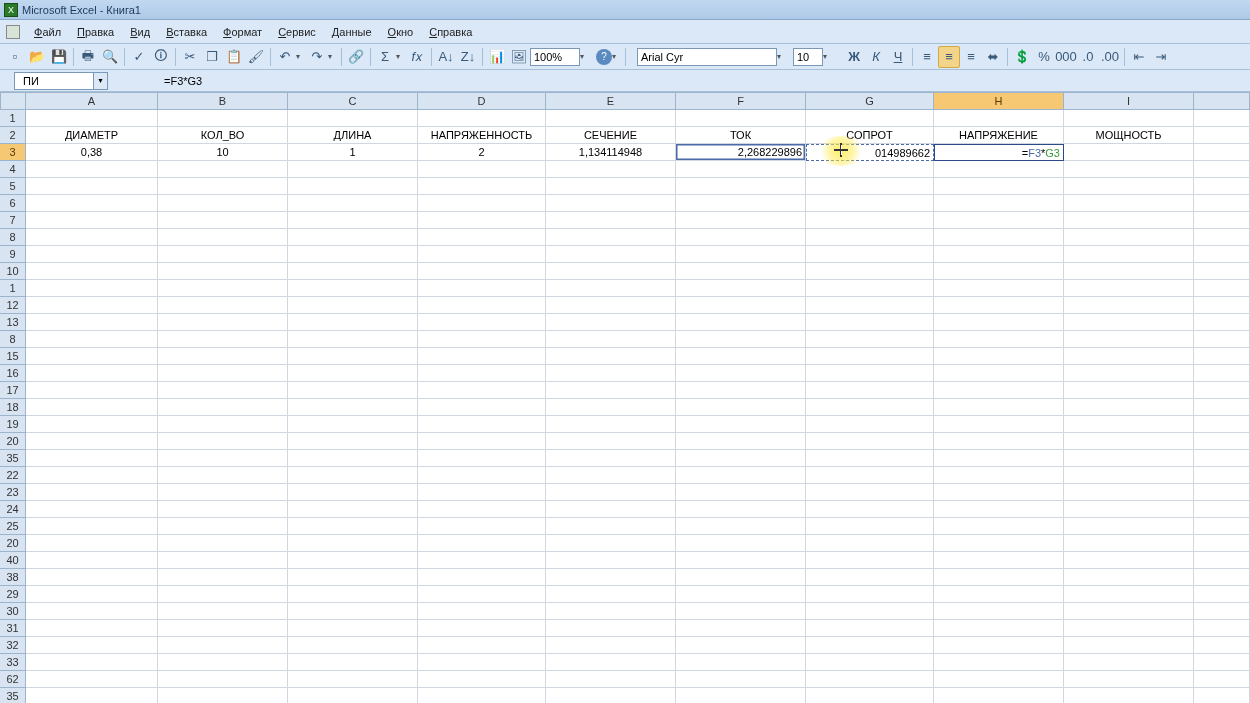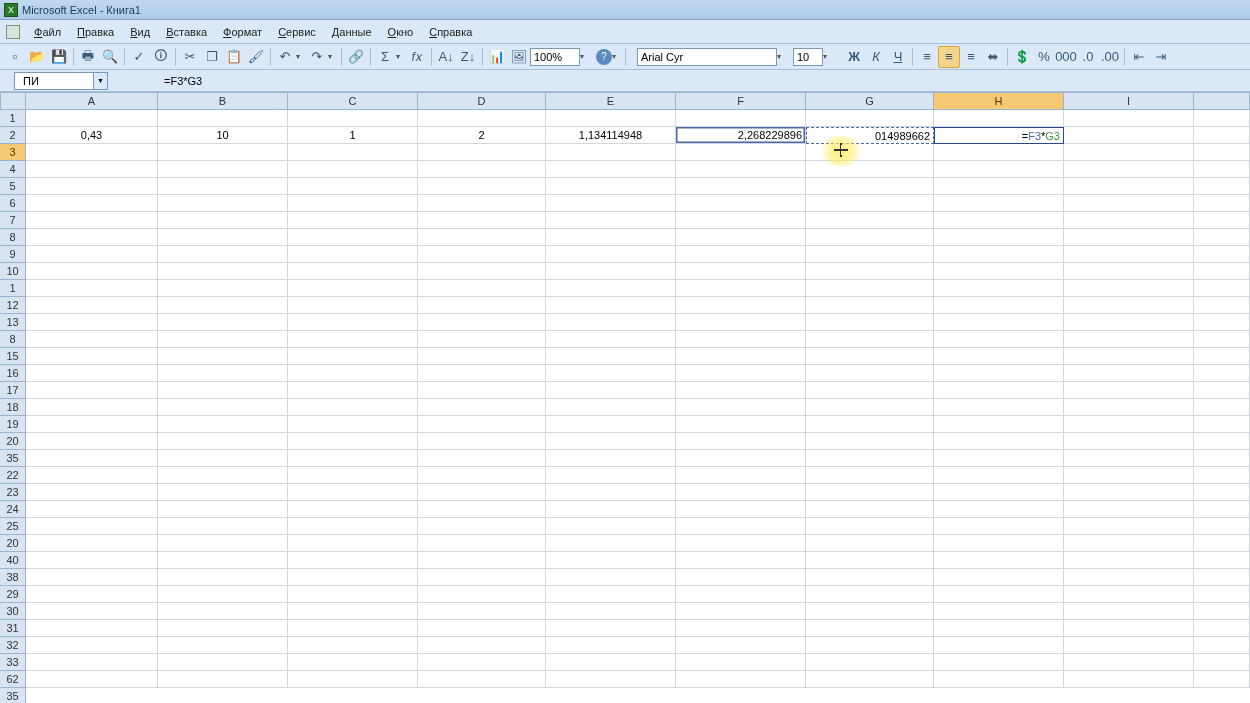--- a/index.html
+++ b/index.html
@@ -226,21 +226,33 @@
         <div class="cell" style="width: 130px;"></div>
         <div class="cell" style="width: 128px;"></div>
         <div class="cell" style="width: 130px;"></div>
         <div class="cell" style="width: 130px;"></div>
         <div class="cell" style="width: 128px;"></div>
         <div class="cell" style="width: 130px;"></div>
         <div class="cell" style="width: 130px;"></div>
         <div class="cell" style="width: 56px;"></div>
       </div>
       <div class="cell-row">
-        <div class="cell center" style="width: 132px;">0,43</div>
+        <div class="cell center" style="width: 132px;">ДИАМЕТР</div>
+        <div class="cell center" style="width: 130px;">КОЛ_ВО</div>
+        <div class="cell center" style="width: 130px;">ДЛИНА</div>
+        <div class="cell center" style="width: 128px;">НАПРЯЖЕННОСТЬ</div>
+        <div class="cell center" style="width: 130px;">СЕЧЕНИЕ</div>
+        <div class="cell center" style="width: 130px;">ТОК</div>
+        <div class="cell center" style="width: 128px;">СОПРОТ</div>
+        <div class="cell center" style="width: 130px;">НАПРЯЖЕНИЕ</div>
+        <div class="cell center" style="width: 130px;">МОЩНОСТЬ</div>
+        <div class="cell" style="width: 56px;"></div>
+      </div>
+      <div class="cell-row">
+        <div class="cell center" style="width: 132px;">0,38</div>
         <div class="cell center" style="width: 130px;">10</div>
         <div class="cell center" style="width: 130px;">1</div>
         <div class="cell center" style="width: 128px;">2</div>
         <div class="cell center" style="width: 130px;">1,134114948</div>
         <div class="cell hl-blue right" style="width: 130px;">2,268229896</div>
         <div class="cell marching right" style="width: 128px;">014989662</div>
         <div class="cell active-edit right" style="width: 130px;">=<span style="color:#4a6aa8">F3</span>*<span style="color:#3a9a3a">G3</span></div>
         <div class="cell center" style="width: 130px;"></div>
         <div class="cell" style="width: 56px;"></div>
       </div>

